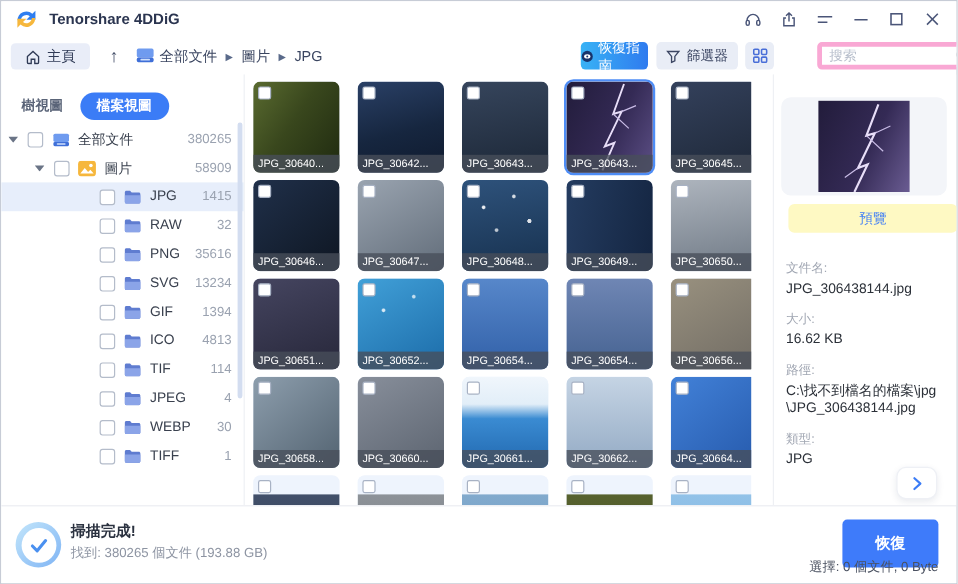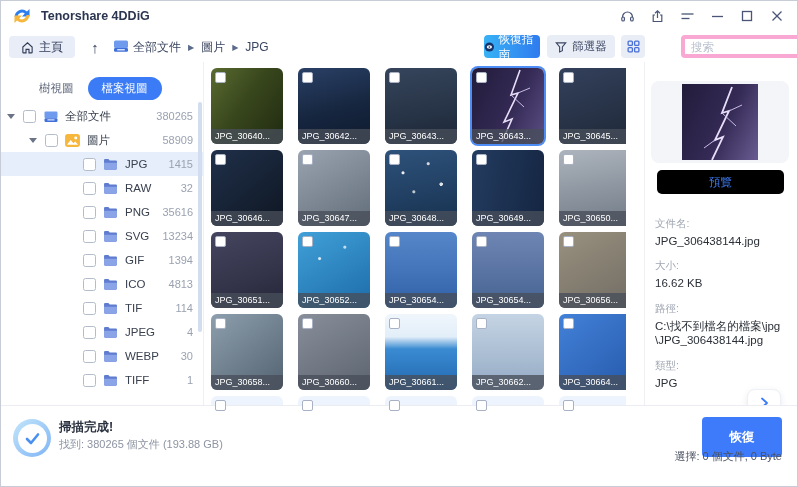--- a/index.html
+++ b/index.html
@@ -24,21 +24,21 @@
   .crumb-sep { font-size:8px; color:#5a6a8a; }
   .guide-btn { position:absolute; left:483px; top:4px; width:56px; height:23px; background:linear-gradient(90deg,#38b2f5,#2f7bef); border-radius:4px; color:#fff; font-size:11.5px; display:flex; align-items:center; justify-content:center; gap:4px; cursor:pointer; }
   .filter-btn { position:absolute; left:546px; top:4px; width:68px; height:23px; background:#e9edf6; border-radius:4px; color:#3c4663; font-size:11.5px; display:flex; align-items:center; justify-content:center; gap:5px; cursor:pointer; }
   .gridview-btn { position:absolute; left:620px; top:4px; width:24px; height:23px; background:#e9edf6; border-radius:4px; display:flex; align-items:center; justify-content:center; cursor:pointer; }
   .search-box { position:absolute; left:680px; top:4px; width:138px; height:23px; border:4px solid #f9a8d4; border-radius:4px; background:#fff; display:flex; align-items:center; padding:0 6px; }
   .search-box input { flex:1; border:none; outline:none; font-size:11.5px; color:#39404e; font-family:"Liberation Sans",sans-serif; min-width:0; }
   .search-box input::placeholder { color:#b8bfcc; }
   
   .content { position:absolute; top:61px; left:0; right:0; bottom:65px; background:#fff; }
   .sidebar { position:absolute; left:0; top:0; bottom:0; width:203px; border-right:1px solid #eef0f4; }
-  .side-tabs { position:absolute; left:24px; top:15px; display:flex; align-items:center; }
+  .side-tabs { position:absolute; left:3px; top:15px; display:flex; align-items:center;font-weight:bold; }
   .side-tab { font-size:11.5px; color:#5a6478; padding:4px 14px; border-radius:12px; cursor:pointer; }
   .side-tab.active { background:#3b7cf6; color:#fff; }
   .tree { position:absolute; left:0; top:42px; right:0; }
   .tree-row { position:relative; height:24px; display:flex; align-items:center; font-size:11.5px; color:#39404e; cursor:pointer; }
   .tree-row.selected { background:#e7eefb; }
   .tree-caret { width:8px; display:flex; margin-right:8px; }
   .tree-cb { width:13px; height:13px; border:1px solid #b4bcca; border-radius:2.5px; background:#fff; margin-right:7px; flex:none; }
   .tree-ico { width:16px; height:14px; margin-right:6px; flex:none; display:flex; align-items:center; }
   .tree-count { position:absolute; right:10px; font-size:11px; color:#9aa2b0; }
   .lvl0 { padding-left:6px; } .lvl1 { padding-left:28px; } .lvl2 { padding-left:66px; }
@@ -51,27 +51,27 @@
   .thumb-img { position:absolute; left:0; right:0; top:0; bottom:0; }
   .card.partial .thumb-img { top:16px; }
   .thumb-cb { position:absolute; left:4px; top:4px; width:11px; height:11px; background:#fff; border:1.5px solid #a8b2c4; border-radius:2px; z-index:3; }
   .thumb-label { position:absolute; left:0; right:0; bottom:0; height:15px; background:rgba(72,78,90,.78); color:#fff; font-size:9px; line-height:15px; padding-left:4px; white-space:nowrap; overflow:hidden; z-index:2; }
   .grid-scroll-dot { position:absolute; left:429px; top:92px; width:5px; height:10px; background:#b9c6e0; border-radius:3px; }
   .thumb-light { position:absolute; inset:0; z-index:1; }
   
   .rightpanel { position:absolute; right:0; top:0; bottom:0; width:153px; border-left:1px solid #eef0f4; background:#fff; }
   .preview-card { position:absolute; left:6px; top:19px; width:138px; height:82px; background:#f3f5f9; border-radius:8px; display:flex; align-items:center; justify-content:center; }
   .preview-img { position:relative; width:76px; height:76px; overflow:hidden; }
-  .preview-btn { position:absolute; left:12px; top:108px; width:127px; height:24px; background:#000000; border-radius:5px; color:#3f7df6; font-size:11.5px; display:flex; align-items:center; justify-content:center; cursor:pointer; }
+  .preview-btn { position:absolute; left:12px; top:108px; width:141px; height:24px; background:#fef9c3; border-radius:5px; color:#3f7df6; font-size:11.5px; display:flex; align-items:center; justify-content:center; cursor:pointer; }
   .fields { position:absolute; left:10px; right:8px; top:144px; }
   .f-label { font-size:10.5px; color:#a0a6b2; margin-top:11px; }
   .f-value { font-size:11.5px; color:#2b3038; margin-top:3px; word-break:break-all; line-height:1.25; }
   .next-btn { position:absolute; right:16px; bottom:5px; width:34px; height:27px; background:#fff; border:1px solid #eef0f5; border-radius:8px; box-shadow:0 2px 6px rgba(30,50,90,.10); display:flex; align-items:center; justify-content:center; cursor:pointer; }
   
-  .statusbar { position:absolute; bottom:16px; left:0; right:0; height:65px; background:#fff; border-top:1px solid #ebedf2; }
+  .statusbar { position:absolute; bottom:0; left:0; right:0; height:65px; background:#fff; border-top:1px solid #ebedf2; }
   .scan-circle { position:absolute; left:12px; top:13px; width:38px; height:38px; border-radius:50%; background:linear-gradient(135deg,#c3e6fb,#7fb4f4); display:flex; align-items:center; justify-content:center; }
   .scan-circle-inner { width:29px; height:29px; border-radius:50%; background:#fff; display:flex; align-items:center; justify-content:center; }
   .scan-title { position:absolute; left:58px; top:13px; font-size:12.5px; font-weight:bold; color:#2b3240; }
   .scan-sub { position:absolute; left:58px; top:31px; font-size:11px; color:#8d94a2; }
   .recover-btn { position:absolute; right:15px; top:11px; width:80px; height:40px; background:#3e7bfa; border-radius:4px; color:#fff; font-size:12.5px; display:flex; align-items:center; justify-content:center; cursor:pointer;font-weight:bold; }
   .select-info { position:absolute; right:15px; top:43px; font-size:11px; color:#4a5160; }
 </style>
 </head>
 <body>
 

